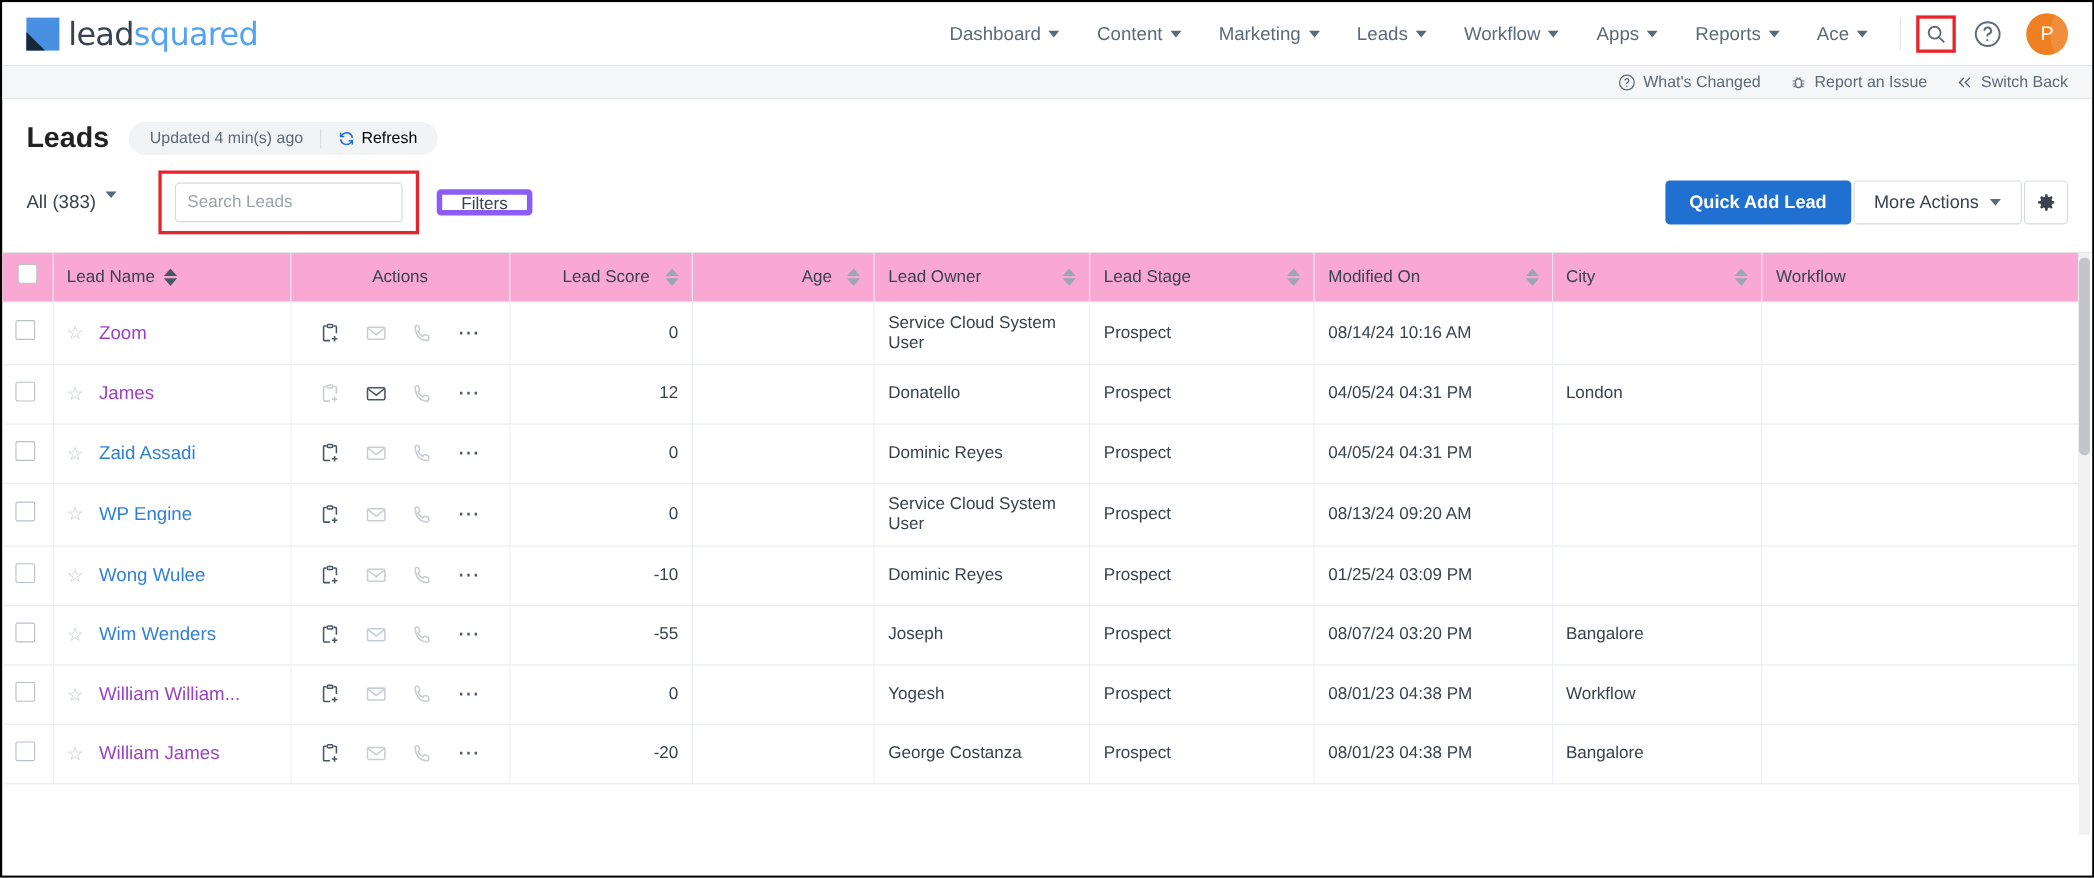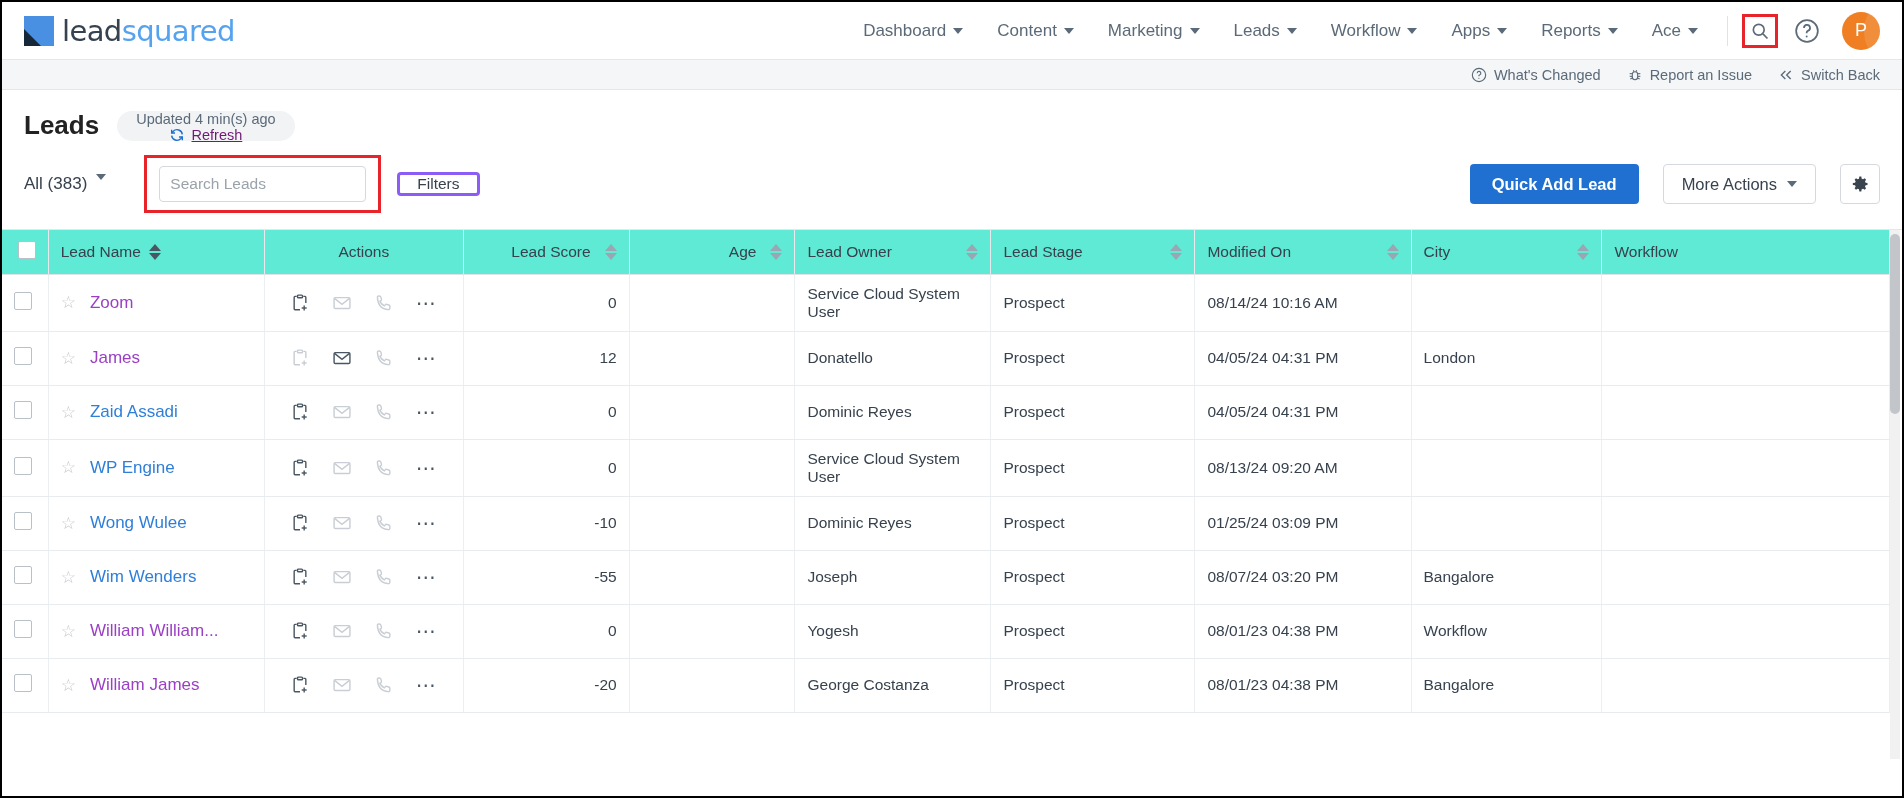--- a/index.html
+++ b/index.html
@@ -139,35 +139,33 @@
     font-size: 26px;
     font-weight: bold;
     color: #222;
   }
   .updated-pill {
     display: flex; align-items: center;
     background: #f2f3f5;
     border-radius: 18px;
     height: 30px;
     padding: 0 4px;
-    flex-direction: column;
   }
   .updated-text {
     font-size: 14.5px;
     color: #5b6a78;
     padding: 0 15px;
   }
   .pill-sep { width: 1px; height: 18px; background: #d8dcdf; }
   .refresh-btn {
     display: flex; align-items: flex-start; gap: 6px;
     font-size: 14.5px;
-    color: #701a75;
+    color: #000000;
     padding: 0 15px;
     cursor: pointer;
-    text-decoration: underline;
   }
 
   
   .toolbar {
     display: flex;
     align-items: center;
     padding: 14px 22px 16px 22px;
     gap: 0;
     position: relative;
   }
@@ -200,34 +198,34 @@
     font-size: 15.5px;
     color: #37424e;
     flex: 1;
     background: transparent;
     font-family: "Liberation Sans", sans-serif;
   }
   .searchbox input::placeholder { color: #9aa3ab; }
   .filters-btn {
     margin-left: 16px;
     height: 24px;
-    border: 3px solid #8b5cf6;
+    border: 5px solid #8b5cf6;
     border-radius: 4px;
     background: #fff;
     font-size: 15.5px;
     color: #37424e;
     padding: 0 17px;
     cursor: pointer;
     font-family: "Liberation Sans", sans-serif;
   }
   .toolbar-right {
     margin-left: auto;
     display: flex;
     align-items: center;
-    gap: 24px;
+    gap: 2px;
   }
   .btn-primary {
     background: #2070d1;
     color: #fff;
     border: none;
     border-radius: 4px;
     height: 40px;
     padding: 0 22px;
     font-size: 16.5px;
     font-weight: bold;
@@ -261,30 +259,29 @@
     border-top: 1px solid #e3e7ea;
     height: 530px;
     overflow: hidden;
   }
   table.grid {
     width: 1888px;
     border-collapse: collapse;
     table-layout: fixed;
   }
   table.grid thead th {
-    background: #5eead4;
+    background: #f9a8d4;
     border-bottom: 1px solid #e0e4e7;
     border-right: 1px solid #e7eaec;
     height: 44px;
     font-size: 15.5px;
     font-weight: normal;
     color: #37424e;
     padding: 0 12px;
     vertical-align: middle;
-    text-align: right;
   }
   .th-inner { display: flex; align-items: center; gap: 8px; }
   .th-inner.left { justify-content: flex-start; }
   .th-inner.center { justify-content: center; }
   .th-inner.right { justify-content: flex-end; }
   .th-inner.right .sorter { margin-left: 6px; }
   .sorter {
     display: inline-flex;
     flex-direction: column;
     gap: 2px;

